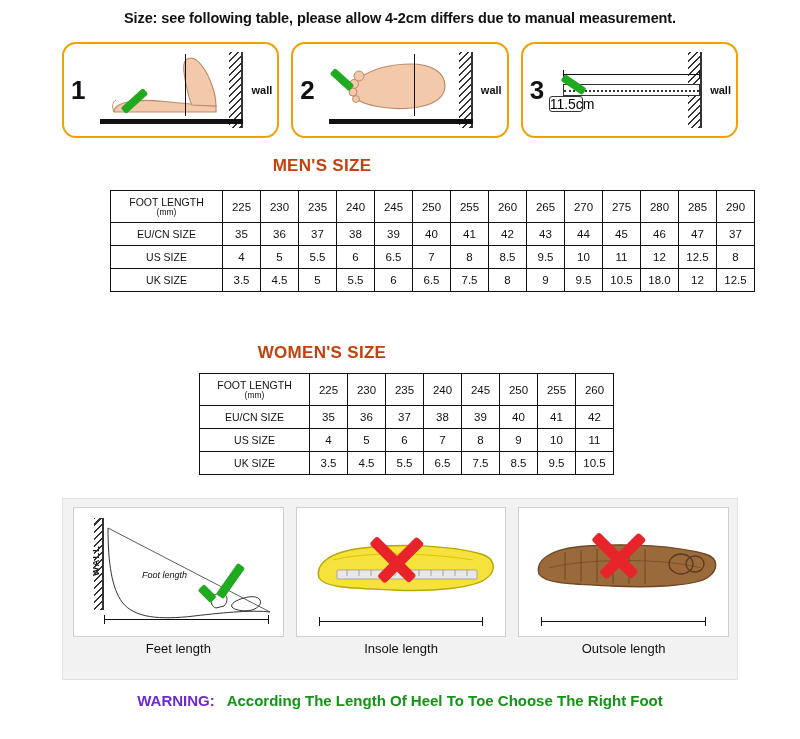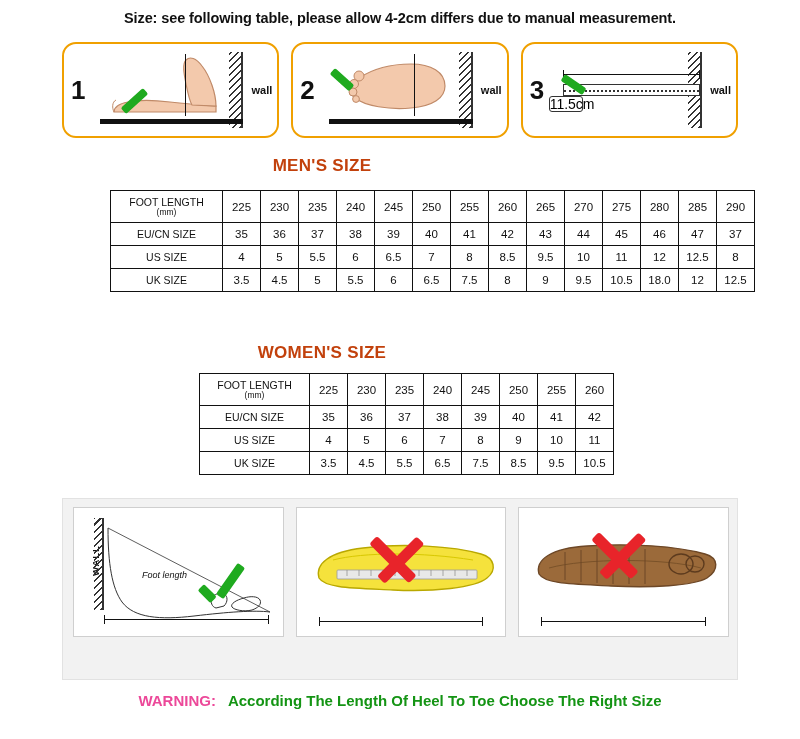--- a/index.html
+++ b/index.html
@@ -191,21 +191,21 @@
   }
 
   
   .warning-row {
     position: absolute;
     top: 692px; left: 0; width: 800px;
     text-align: center;
     font-size: 15px;
     font-weight: bold;
   }
-  .warning-label { color: #ec4899; }
+  .warning-label { color: #6d28d9; }
   .warning-text  { color: #149414; }
 
   .vline { position: absolute; width: 1px; background: #111; }
   .wall-text {
     position: absolute;
     font-size: 9.5px; font-weight: bold; color: #111;
     transform: rotate(-90deg);
     transform-origin: left top;
     letter-spacing: 1px;
   }
@@ -480,21 +480,26 @@
         <div class="dim-line" style="left:22px; right:22px; bottom:14px;"></div>
         <div class="dim-tick" style="left:22px; bottom:10px;"></div>
         <div class="dim-tick" style="right:22px; bottom:10px;"></div>
         <div class="cross" style="left:80px; top:24px;">
           <b style="width:56px;height:11px;transform:rotate(45deg);transform-origin:left top;"></b>
           <b style="width:56px;height:11px;left:0;top:40px;transform:rotate(-45deg);transform-origin:left top;"></b>
         </div>
       </div>
     </div>
 
+    <div class="bp-caption-row">
+      <div class="bp-caption">Feet length</div>
+      <div class="bp-caption">Insole length</div>
+      <div class="bp-caption">Outsole length</div>
+    </div>
   </div>
 
   <div class="warning-row">
     <span class="warning-label">WARNING:</span>
     <span>&nbsp;</span>
-    <span class="warning-text">According The Length Of Heel To Toe Choose The Right Size</span>
+    <span class="warning-text">According The Length Of Heel To Toe Choose The Right Foot</span>
   </div>
 
 </div>
 
 </body></html>

